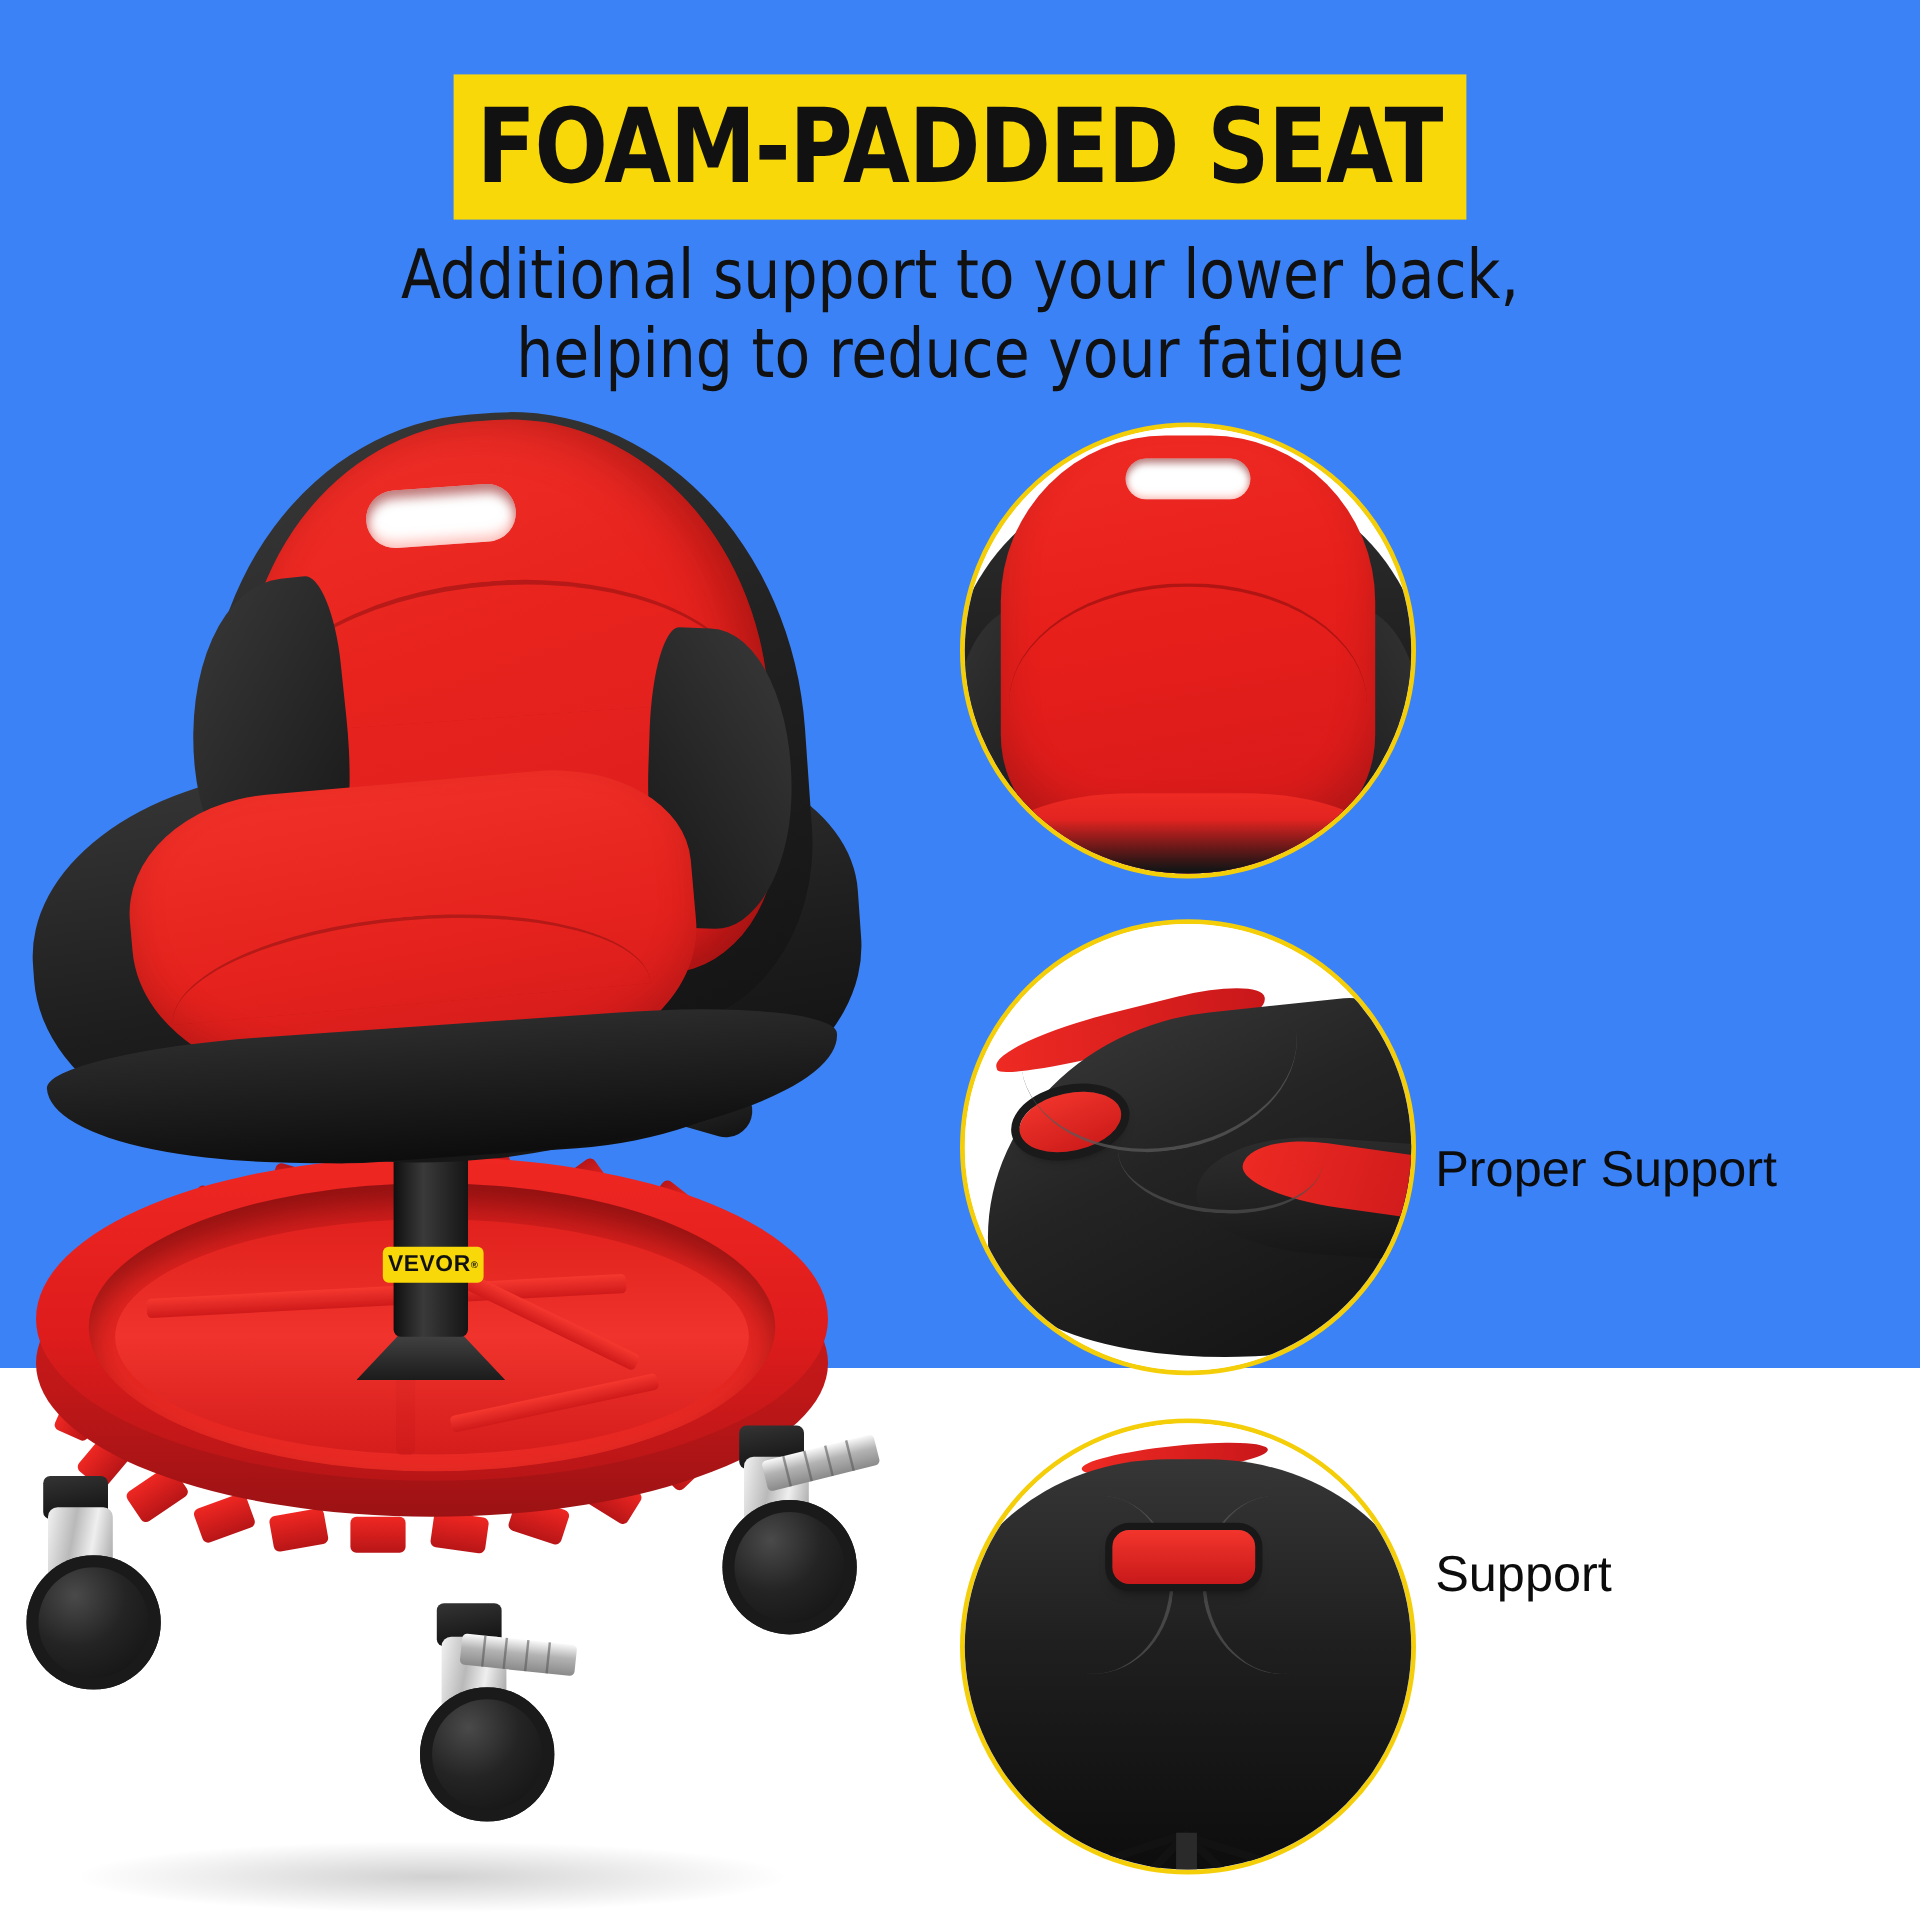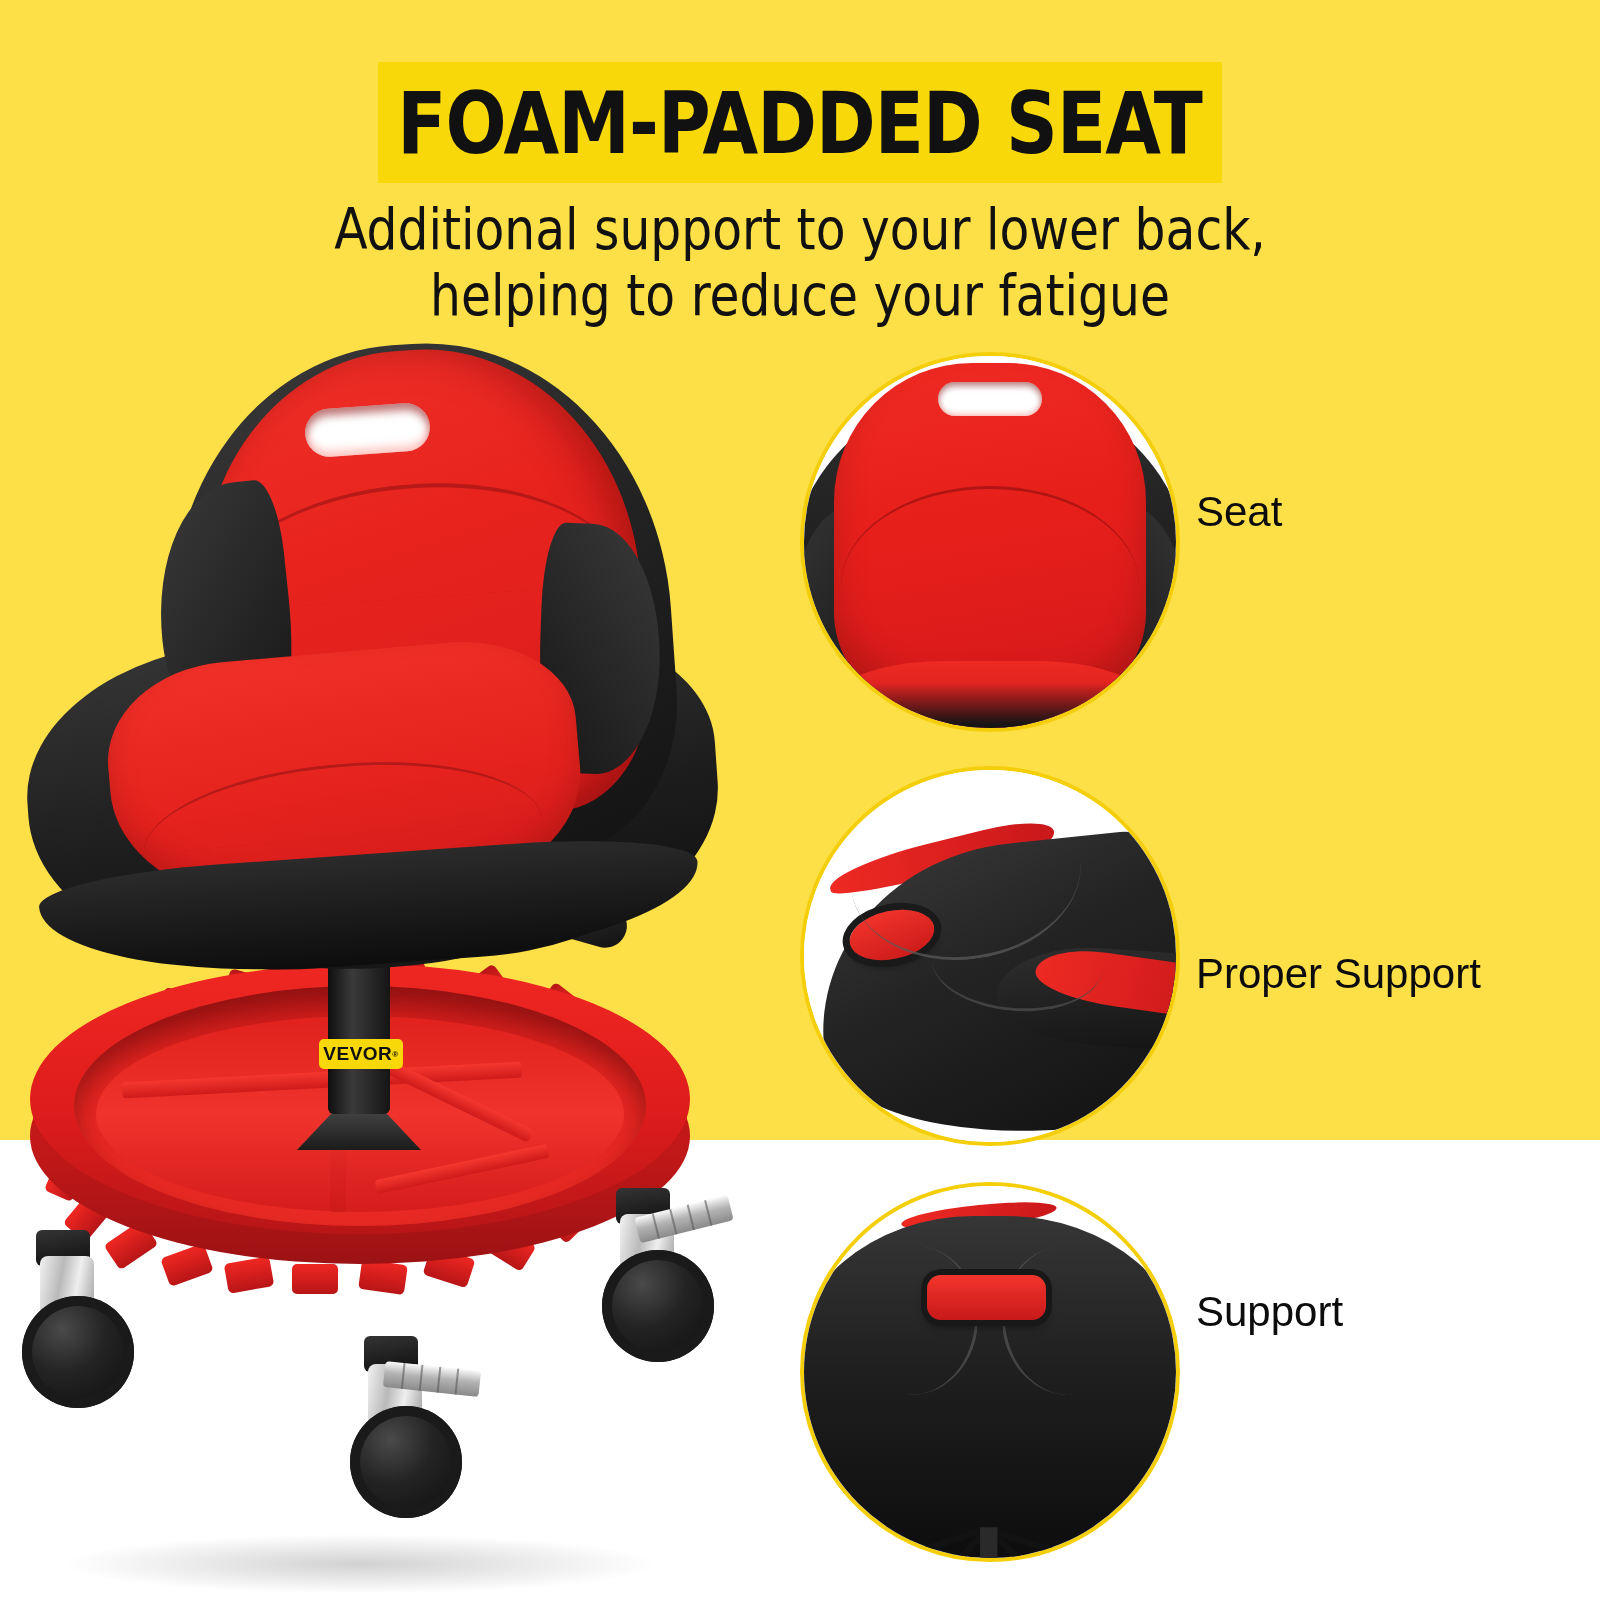--- a/index.html
+++ b/index.html
@@ -1,17 +1,17 @@
 <!DOCTYPE html>
 <html><head>
 <meta charset="utf-8">
 <style>
   html,body{margin:0;padding:0;background:#ffffff;}
   body{width:1600px;height:1600px;overflow:hidden;font-family:"Liberation Sans",sans-serif;}
-  .page{position:relative;width:1600px;height:1140px;background:#fde047;}
+  .page{position:relative;width:1600px;height:1140px;background:#3b82f6;}
 
   
   .banner{
     position:absolute;left:378px;top:62px;width:844px;height:121px;
     background:#F8D808;display:flex;align-items:center;justify-content:center;
   }
   .banner-text{
     font-family:"Liberation Sans Narrow","DejaVu Sans Condensed","Liberation Sans",sans-serif;
     font-weight:bold;font-size:86px;line-height:86px;color:#111111;
     letter-spacing:-1px;transform:scaleX(.93);transform-origin:center;white-space:nowrap;
@@ -426,21 +426,20 @@
         <div class="c1-bolL"></div>
         <div class="c1-bolR"></div>
         <div class="c1-red"></div>
         <div class="c1-seam"></div>
         <div class="c1-handle"></div>
         <div class="c1-front"></div>
         <div class="c1-shadow"></div>
       </div>
     </div>
     <div class="callout-label" style="top:486px;">
-      <div>Seat</div>
     </div>
   </div>
 
   <div class="callout">
     <div class="circle" style="left:800px;top:766px;">
       <div class="circle-inner">
         <div class="c2-bg"></div>
         <div class="c2-redtop"></div>
         <div class="c2-body"></div>
         <div class="c2-seat"></div>

